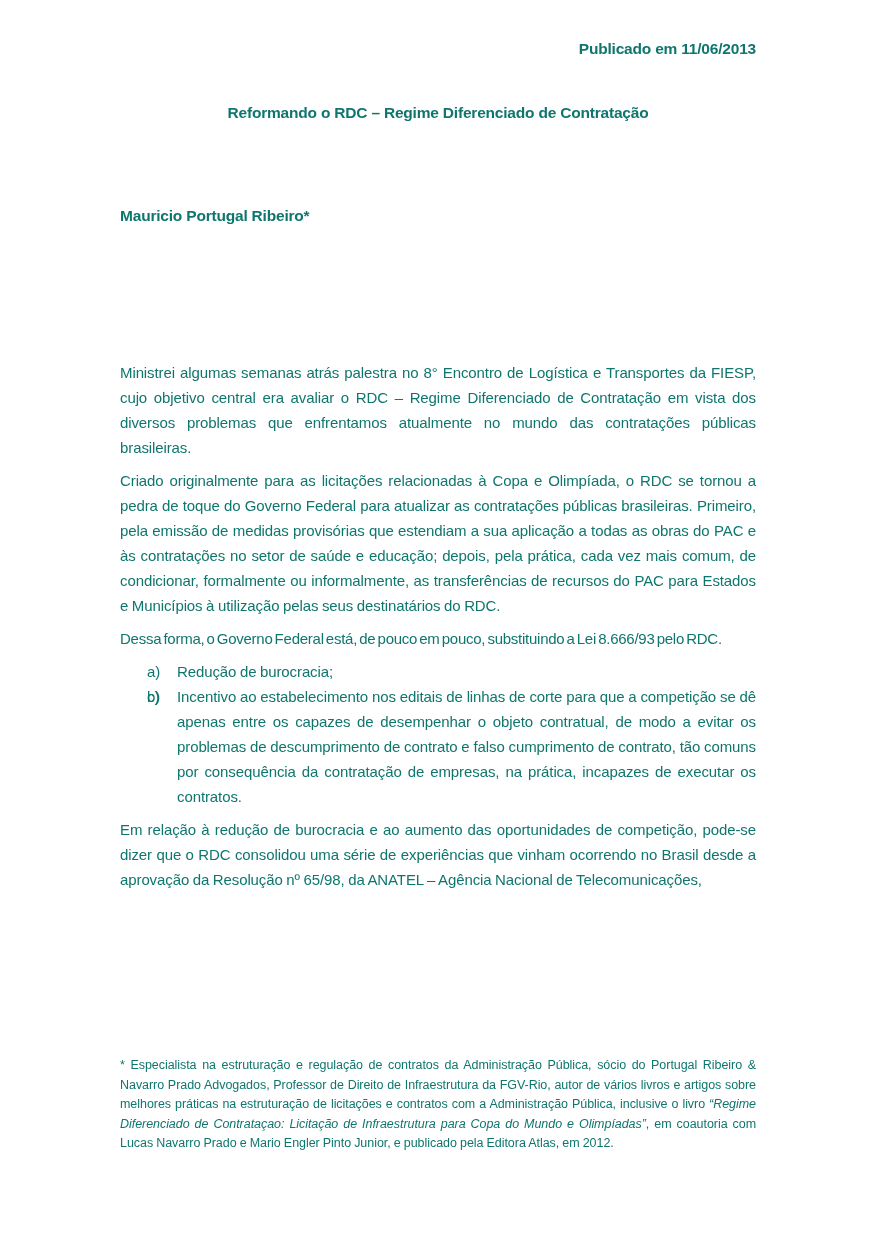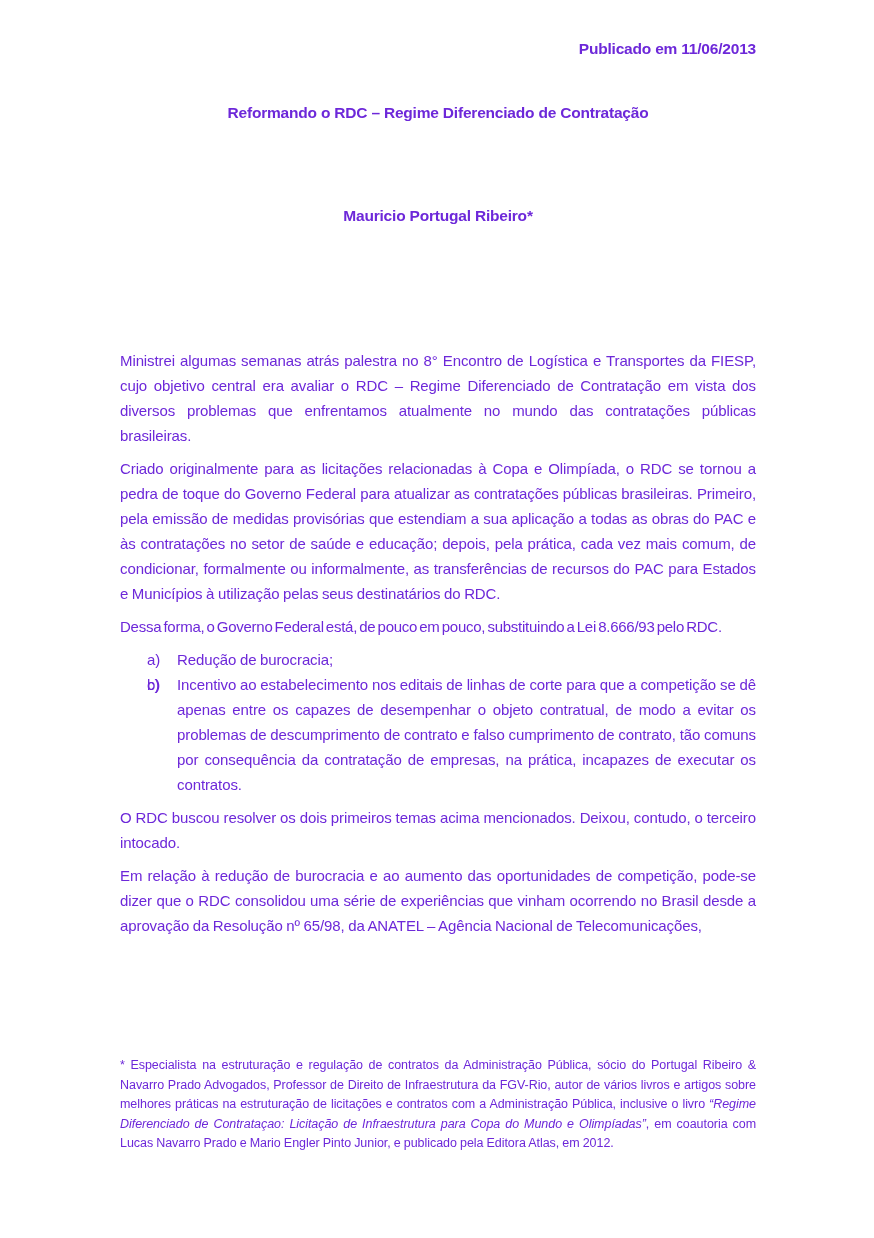--- a/index.html
+++ b/index.html
@@ -5,21 +5,21 @@
   html, body {
     margin: 0;
     padding: 0;
     background: #ffffff;
   }
   .page {
     position: relative;
     width: 874px;
     height: 1238px;
     background: #ffffff;
-    color: #6d28d9;
+    color: #0f766e;
     font-family: "Liberation Sans", sans-serif;
     overflow: hidden;
   }
   .column {
     position: absolute;
     left: 120px;
     width: 636px;
   }
   .pub-date {
     top: 40px;
@@ -33,25 +33,25 @@
     margin: 0;
     font-size: 15.5px;
     font-weight: bold;
     text-align: center;
     letter-spacing: -0.2px;
   }
   .author {
     top: 207px;
     font-size: 15.5px;
     font-weight: bold;
-    text-align: center;
+    text-align: left;
     letter-spacing: -0.2px;
   }
   .body-text {
-    top: 348px;
+    top: 360px;
     font-size: 15px;
     line-height: 25px;
     text-align: justify;
     word-spacing: -0.5px;
     letter-spacing: -0.1px;
   }
   .body-text p {
     margin: 0 0 8px 0;
   }
   .body-text p.tight {
@@ -110,21 +110,20 @@
       </div>
       <div class="list-item">
         <span class="list-marker">b)</span>
       </div>
       <div class="list-item">
         <span class="list-marker">c)</span>
         <span>Incentivo ao estabelecimento nos editais de linhas de corte para que a competição se dê apenas entre os capazes de desempenhar o objeto contratual, de modo a evitar os problemas de descumprimento de contrato e falso cumprimento de contrato, tão comuns por consequência da contratação de empresas, na prática, incapazes de executar os contratos.</span>
       </div>
     </div>
 
-    <p>O RDC buscou resolver os dois primeiros temas acima mencionados. Deixou, contudo, o terceiro intocado.</p>
 
     <p>Em relação à redução de burocracia e ao aumento das oportunidades de competição, pode-se dizer que o RDC consolidou uma série de experiências que vinham ocorrendo no Brasil desde a aprovação da Resolução nº 65/98, da ANATEL – Agência Nacional de Telecomunicações,</p>
 
   </div>
 
   <div class="column footnote">
     <span>* Especialista na estruturação e regulação de contratos da Administração Pública, sócio do Portugal Ribeiro &amp; Navarro Prado Advogados, Professor de Direito de Infraestrutura da FGV-Rio, autor de vários livros e artigos sobre melhores práticas na estruturação de licitações e contratos com a Administração Pública, inclusive o livro </span><span class="book-title">“Regime Diferenciado de Contrataçao: Licitação de Infraestrutura para Copa do Mundo e Olimpíadas”</span><span>, em coautoria com Lucas Navarro Prado e Mario Engler Pinto Junior, e publicado pela Editora Atlas, em 2012.</span>
   </div>
 
 </div>

